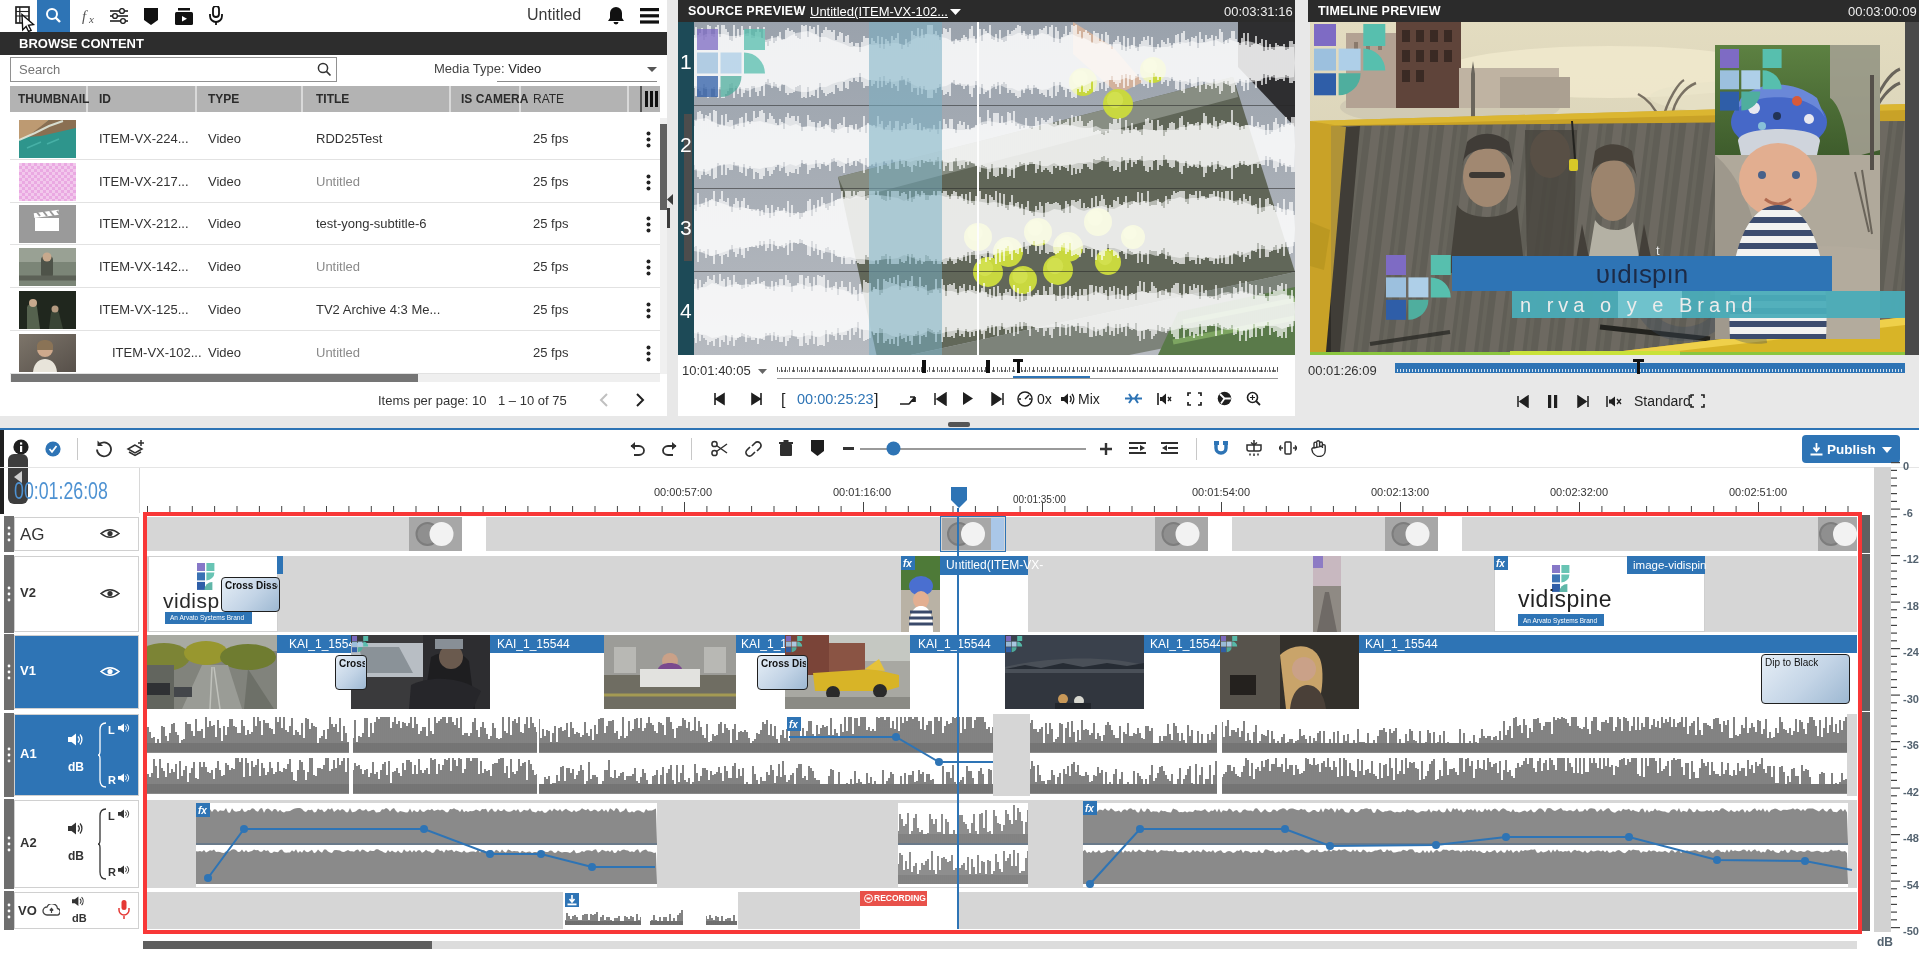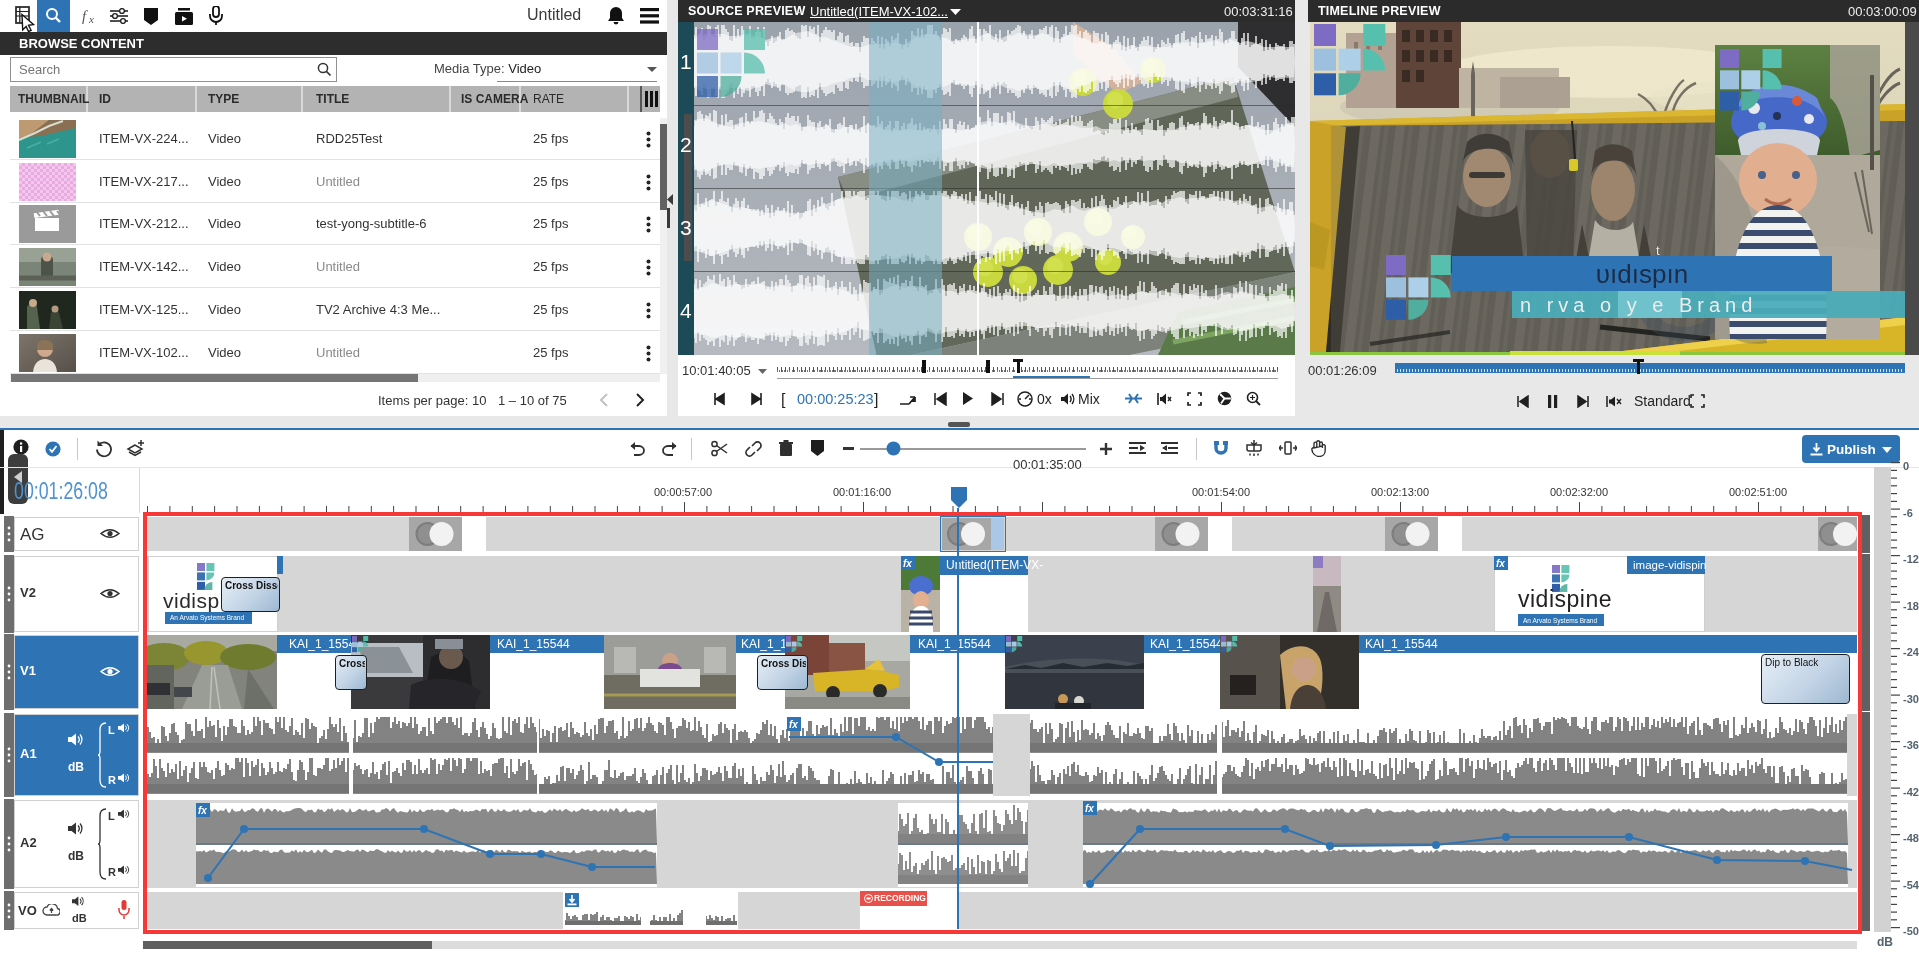--- a/index.html
+++ b/index.html
@@ -183,21 +183,21 @@
       <circle cx="2.5" cy="14.5" r="2" fill="#222"></circle>
     </svg>
 <div class="" style="left:10px;top:331.49999999999994px;width:650px;height:42px;border-bottom:1px solid #e2e2e2;background:#fff"></div>
 <svg style="position:absolute;left:19px;top:333.49999999999994px;" width="57" height="38" viewBox="0 0 57 38">
       <rect width="57" height="38" fill="#6e665c"></rect>
       <rect width="57" height="38" fill="url(#wm)"></rect>
       <circle cx="26" cy="15" r="8" fill="#cfa98c"></circle>
       <path d="M18 12c0-8 16-8 16 0v4h-16Z" fill="#8a7356"></path>
       <path d="M14 38c1-10 7-13 12-13s11 3 12 13Z" fill="#e8e4da"></path>
     </svg>
-<div class="t" style="left:99px;top:345.49999999999994px;font-size:13px;color:#333">ITEM-VX-102...</div>
+<div class="t" style="left:112px;top:345.49999999999994px;font-size:13px;color:#333">ITEM-VX-102...</div>
 <div class="t" style="left:208px;top:345.49999999999994px;font-size:13px;color:#333">Video</div>
 <div class="t" style="left:316px;top:345.49999999999994px;font-size:13px;color:#8a8a8a">Untitled</div>
 <div class="t" style="left:533px;top:345.49999999999994px;font-size:13px;color:#333">25 fps</div>
 <svg style="position:absolute;left:646px;top:344.49999999999994px;" width="5" height="17" viewBox="0 0 5 17">
       <circle cx="2.5" cy="2.5" r="2" fill="#222"></circle>
       <circle cx="2.5" cy="8.5" r="2" fill="#222"></circle>
       <circle cx="2.5" cy="14.5" r="2" fill="#222"></circle>
     </svg>
 <div class="" style="left:660px;top:118px;width:7px;height:256px;background:#f0f0f0"></div>
 <div class="" style="left:660px;top:124px;width:7px;height:86px;background:#616161"></div>
@@ -712,21 +712,21 @@
       <rect x="1566.2" y="6" width="1" height="6" fill="#444"></rect>
       <rect x="1588.6" y="6" width="1" height="6" fill="#444"></rect>
       <rect x="1611.0" y="2" width="1" height="10" fill="#444"></rect>
       <rect x="1633.4" y="6" width="1" height="6" fill="#444"></rect>
       <rect x="1655.8" y="6" width="1" height="6" fill="#444"></rect>
       <rect x="1678.1" y="6" width="1" height="6" fill="#444"></rect>
       <rect x="1700.5" y="6" width="1" height="6" fill="#444"></rect>
     </svg>
 <div class="t" style="left:654px;top:486px;font-size:11px;color:#333">00:00:57:00</div>
 <div class="t" style="left:833px;top:486px;font-size:11px;color:#333">00:01:16:00</div>
-<div class="t" style="left:1013px;top:458px;font-size:13px;color:#333">00:01:35:00</div>
+<div class="t" style="left:1013px;top:494px;font-size:10px;color:#333">00:01:35:00</div>
 <div class="t" style="left:1192px;top:486px;font-size:11px;color:#333">00:01:54:00</div>
 <div class="t" style="left:1371px;top:486px;font-size:11px;color:#333">00:02:13:00</div>
 <div class="t" style="left:1550px;top:486px;font-size:11px;color:#333">00:02:32:00</div>
 <div class="t" style="left:1729px;top:486px;font-size:11px;color:#333">00:02:51:00</div>
 <div class="" style="left:143px;top:517px;width:1714px;height:34px;background:#d6d6d6"></div>
 <div class="" style="left:143px;top:556px;width:1714px;height:76px;background:#d6d6d6"></div>
 <div class="" style="left:143px;top:635px;width:1714px;height:74px;background:#d6d6d6"></div>
 <div class="" style="left:143px;top:714px;width:1714px;height:82px;background:#d6d6d6"></div>
 <div class="" style="left:143px;top:800px;width:1714px;height:88px;background:#d6d6d6"></div>
 <div class="" style="left:143px;top:892px;width:1714px;height:37px;background:#d6d6d6"></div>

